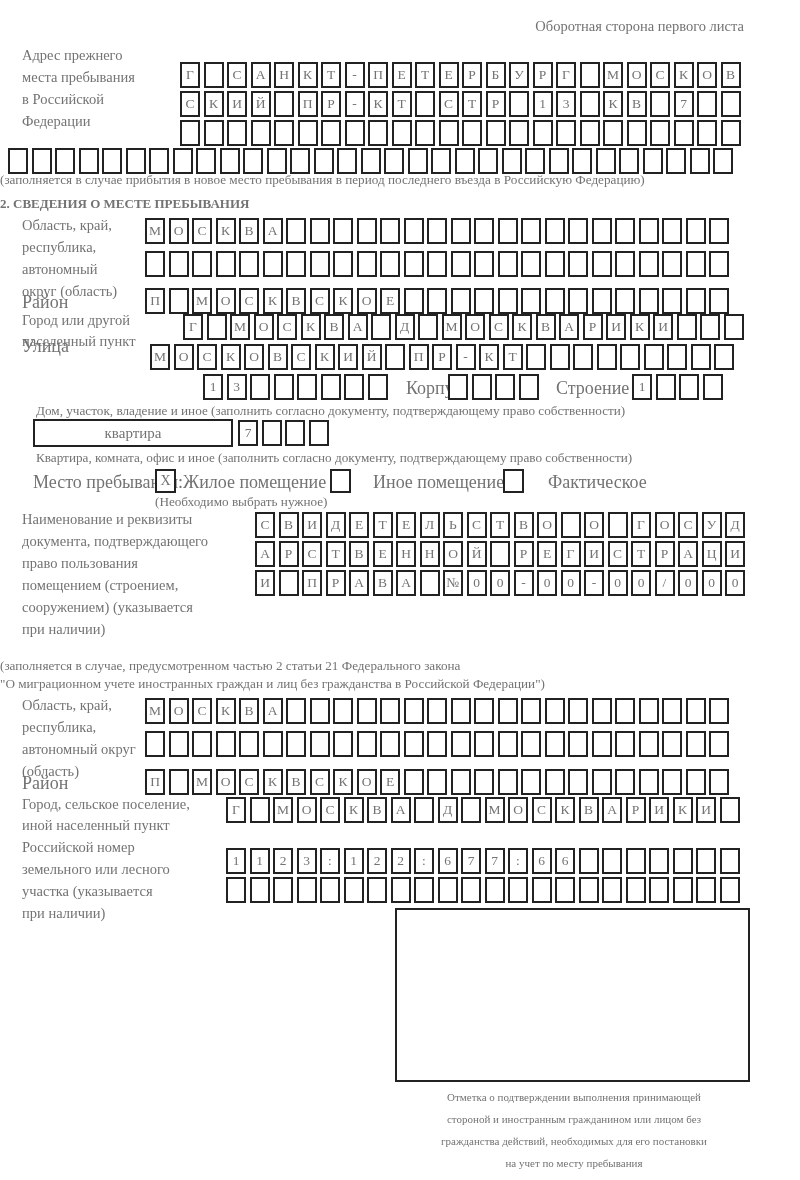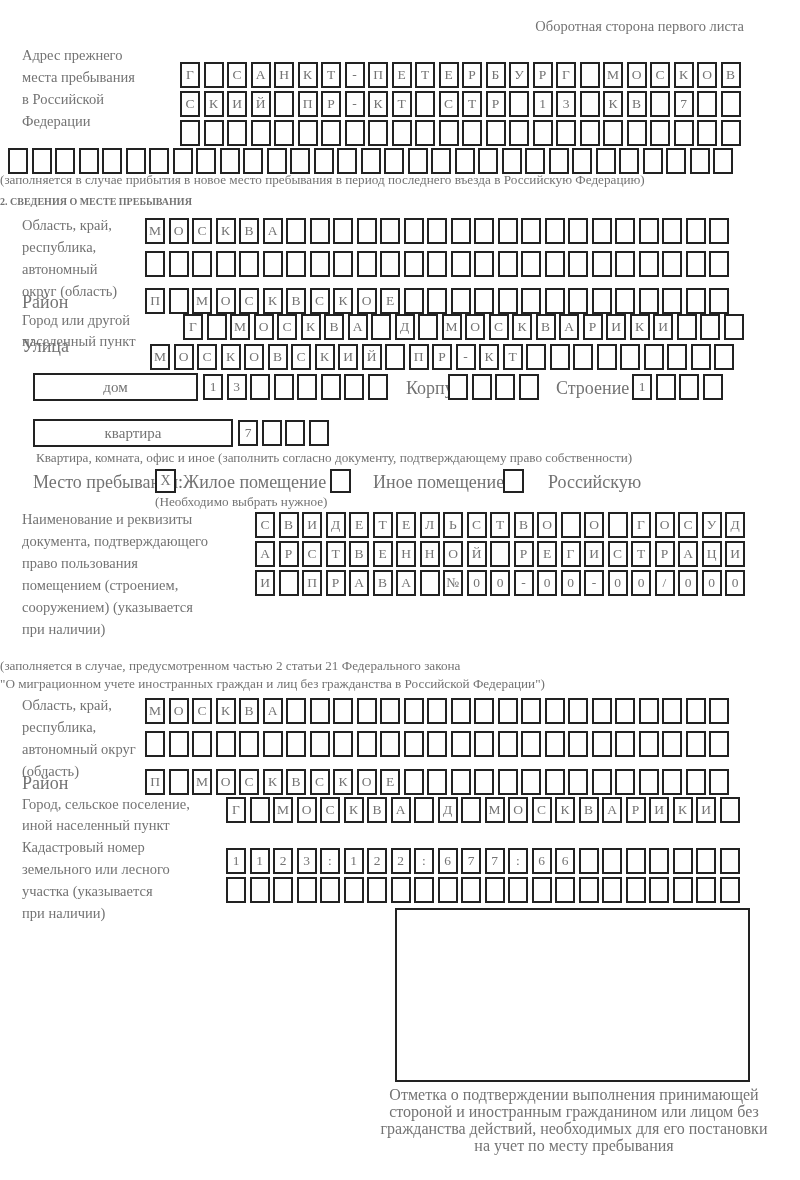--- a/index.html
+++ b/index.html
@@ -5,39 +5,39 @@
   html,body{margin:0;padding:0;background:#fff;}
   .page{
     position:relative;width:800px;height:1180px;background:#fff;
     font-family:"Liberation Serif", serif;color:#737373;overflow:hidden;
   }
   .lbl{position:absolute;font-size:14.5px;line-height:22px;white-space:pre-line;}
   .lbl.lh21{line-height:21px;}
   .inline-lbl{position:absolute;font-size:18px;}
   .note{position:absolute;font-size:13.2px;}
   .center{left:0;width:790px;text-align:left;}
-  .title{position:absolute;font-weight:bold;font-size:10px;}
+  .title{position:absolute;font-weight:bold;font-size:13px;}
   .boxrow{position:absolute;display:flex;gap:3.5px;}
   .cell{
     box-sizing:border-box;flex:0 0 auto;width:20px;height:26px;
     border:2px solid #222;display:inline-flex;align-items:center;justify-content:center;
     font-size:13.5px;background:#fff;
   }
   .cell.checkbox{position:absolute;width:21px;height:24px;font-size:14px;}
   .longbox{
     box-sizing:border-box;position:absolute;height:28px;border:2px solid #222;
     display:flex;align-items:center;justify-content:center;font-size:15px;background:#fff;
   }
   .stampbox{
     box-sizing:border-box;position:absolute;left:395px;top:908px;width:355px;height:174px;
     border:2px solid #222;background:#fff;
   }
   .stampnote{
     position:absolute;left:378px;top:1086px;width:392px;text-align:center;
-    font-size:16px;line-height:17px;white-space:pre-line;
+    font-size:11px;line-height:22px;white-space:pre-line;
   }
 </style>
 </head>
 <body>
 
 <div class="page">
 
   <div class="note" style="right:56px;top:18px;font-size:14.5px">Оборотная сторона первого листа</div>
 
   <div class="lbl" style="left:22px;top:44px">Адрес прежнего
@@ -298,21 +298,20 @@
       <span class="cell"></span>
       <span class="cell"></span>
       <span class="cell"></span>
       <span class="cell"></span>
       <span class="cell"></span>
       <span class="cell"></span>
       <span class="cell"></span>
       <span class="cell"></span>
     </div>
 
-  <div class="longbox" style="left:33px;top:373px;width:165px">дом</div>
   <div class="boxrow" style="left:203px;top:374px">
       <span class="cell">1</span>
       <span class="cell">3</span>
       <span class="cell"></span>
       <span class="cell"></span>
       <span class="cell"></span>
       <span class="cell"></span>
       <span class="cell"></span>
       <span class="cell"></span>
     </div>
@@ -323,37 +322,38 @@
       <span class="cell"></span>
       <span class="cell"></span>
     </div>
   <div class="inline-lbl" style="left:556px;top:378px">Строение</div>
   <div class="boxrow" style="left:632px;top:374px">
       <span class="cell">1</span>
       <span class="cell"></span>
       <span class="cell"></span>
       <span class="cell"></span>
     </div>
+  <div class="note" style="left:36px;top:403px">Дом, участок, владение и иное (заполнить согласно документу, подтверждающему право собственности)</div>
 
   <div class="longbox" style="left:33px;top:419px;width:200px">квартира</div>
   <div class="boxrow" style="left:238px;top:420px">
       <span class="cell">7</span>
       <span class="cell"></span>
       <span class="cell"></span>
       <span class="cell"></span>
     </div>
   <div class="note" style="left:36px;top:450px">Квартира, комната, офис и иное (заполнить согласно документу, подтверждающему право собственности)</div>
 
   <div class="inline-lbl" style="left:33px;top:472px">Место пребывания:</div>
   <span class="cell checkbox" style="left:155px;top:469px">X</span>
   <div class="inline-lbl" style="left:183px;top:472px">Жилое помещение</div>
   <span class="cell checkbox" style="left:330px;top:469px"></span>
   <div class="inline-lbl" style="left:373px;top:472px">Иное помещение</div>
   <span class="cell checkbox" style="left:503px;top:469px"></span>
-  <div class="inline-lbl" style="left:548px;top:472px">Российскую</div>
+  <div class="inline-lbl" style="left:548px;top:472px">Фактическое</div>
   <div class="note" style="left:155px;top:494px">(Необходимо выбрать нужное)</div>
 
   <div class="lbl" style="left:22px;top:508px">Наименование и реквизиты
 документа, подтверждающего
 право пользования
 помещением (строением,
 сооружением) (указывается
 при наличии)</div>
   <div class="boxrow" style="left:255px;top:512px">
       <span class="cell">С</span>
@@ -536,21 +536,21 @@
       <span class="cell">К</span>
       <span class="cell">В</span>
       <span class="cell">А</span>
       <span class="cell">Р</span>
       <span class="cell">И</span>
       <span class="cell">К</span>
       <span class="cell">И</span>
       <span class="cell"></span>
     </div>
 
-  <div class="lbl" style="left:22px;top:836px">Кадастровый номер
+  <div class="lbl" style="left:22px;top:836px">Российской номер
 земельного или лесного
 участка (указывается
 при наличии)</div>
   <div class="boxrow" style="left:226px;top:848px">
       <span class="cell">1</span>
       <span class="cell">1</span>
       <span class="cell">2</span>
       <span class="cell">3</span>
       <span class="cell">:</span>
       <span class="cell">1</span>

